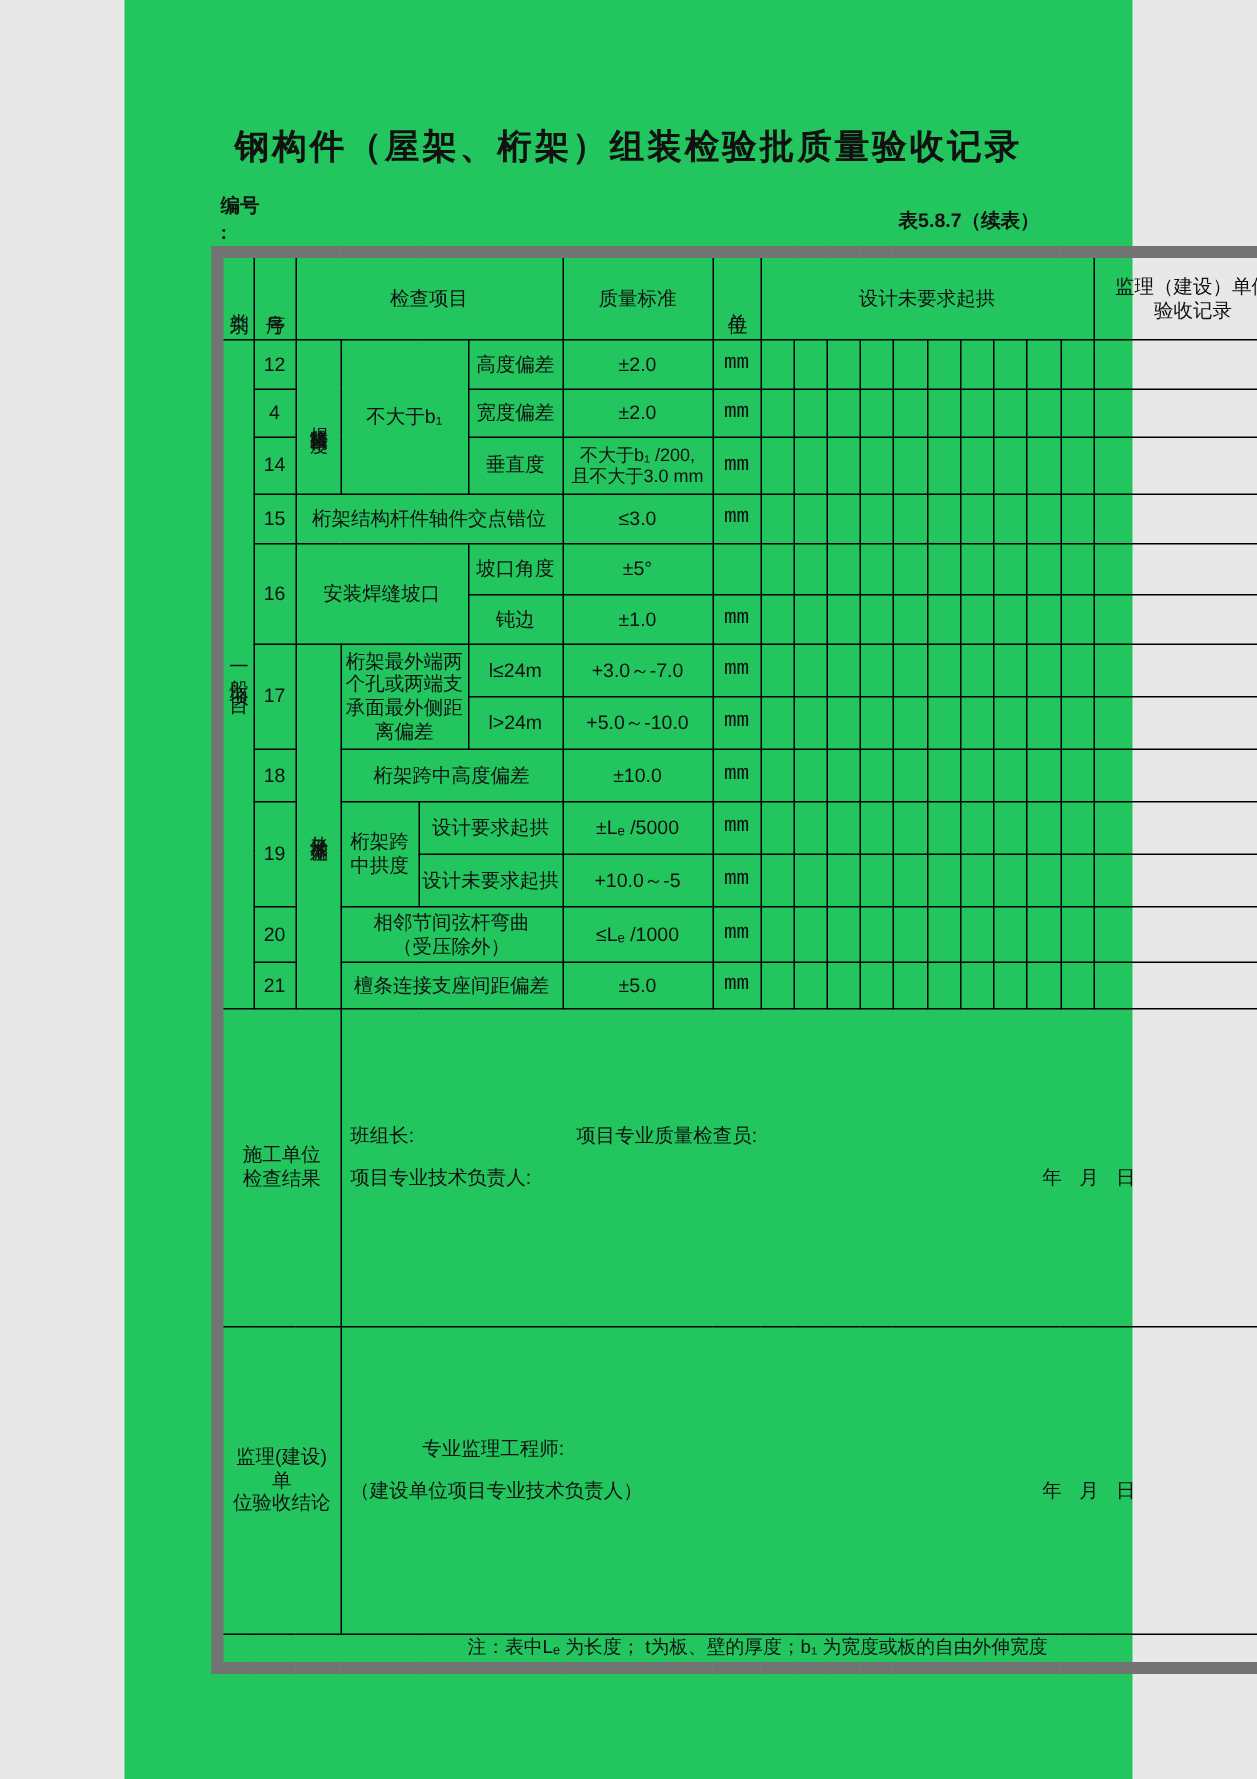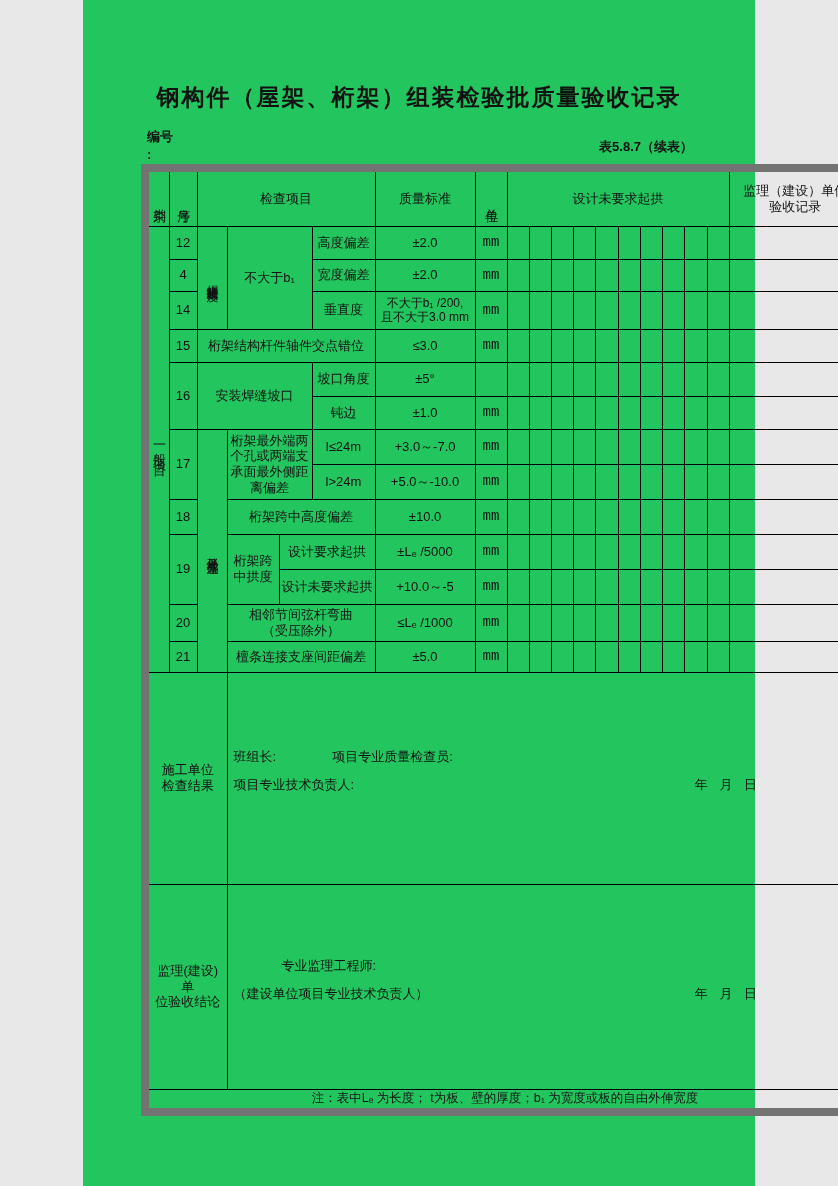--- a/index.html
+++ b/index.html
@@ -43,21 +43,21 @@
   td.g { padding:0; }
   td.sup-cell { padding:0; }
   .sec-label { font-size:13px; line-height:2.4; }
   .sec-body { vertical-align:bottom; }
   .sec-inner {
     display:flex; flex-direction:column; justify-content:flex-end;
     height:100%; padding:0 6px 14px 4px; box-sizing:border-box; gap:12px;
     font-size:13px; text-align:left;
   }
   .sig-line { display:flex; align-items:baseline; }
-  .pos2 { margin-left:56px; }
+  .pos2 { margin-left:108px; }
   .indent48 { margin-left:48px; }
   .date { margin-left:auto; margin-right:92px; letter-spacing:4px; }
   td.note { text-align:left; font-size:12.5px; padding:4px 6px; }
   .hdr th { font-size:13px; }
 </style>
 </head>
 <body>
 
 <div class="page">
 

